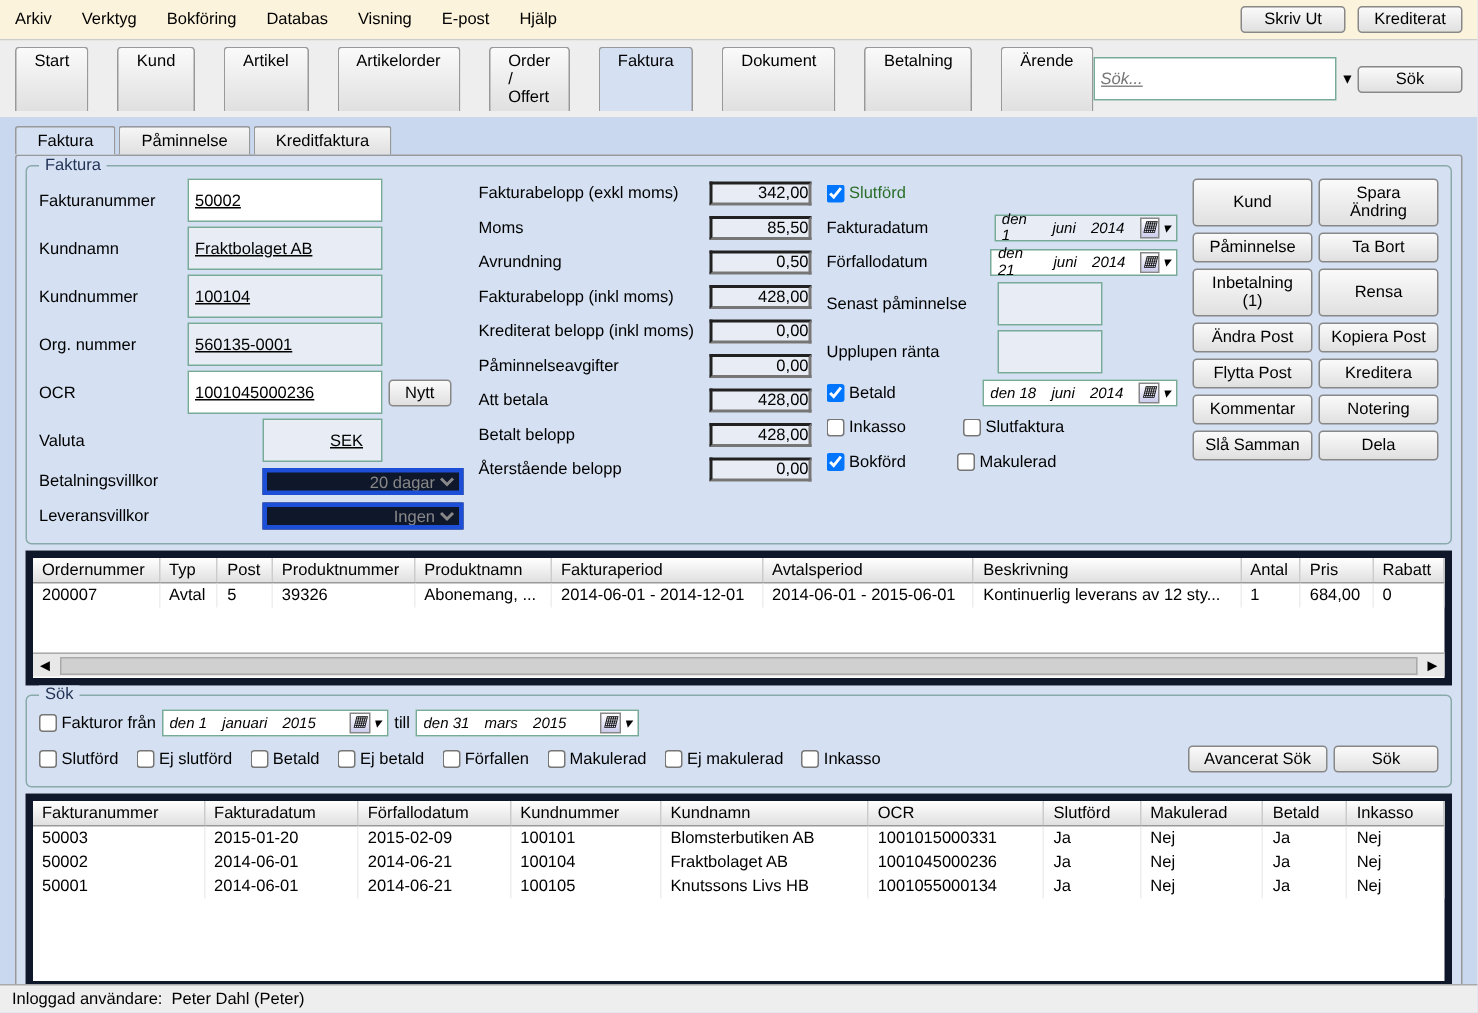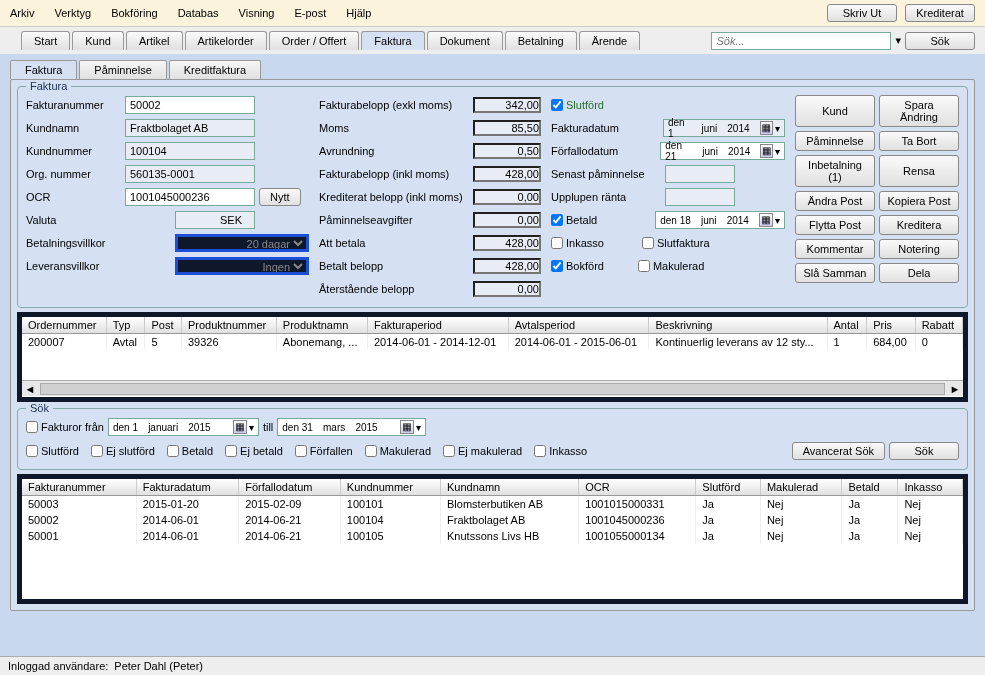--- a/index.html
+++ b/index.html
@@ -3,42 +3,42 @@
 <meta charset="utf-8">
 <style>
 * { box-sizing: border-box; margin: 0; padding: 0; font-family: Tahoma, Arial, sans-serif; font-size: 11px; }
 body { background: #f0f0f0; width: 985px; height: 675px; overflow: hidden; }
 .menubar { background: #fbf3db; padding: 4px 10px; display: flex; align-items: center; border-bottom: 1px solid #ccc; }
 .menubar .menu-item { margin-right: 20px; cursor: pointer; }
 .menubar .spacer { flex: 1; }
 .btn { background: linear-gradient(#fafafa, #e0e0e0); border: 1px solid #888; border-radius: 3px; padding: 2px 10px; cursor: pointer; min-width: 70px; text-align: center; }
 .menubar .btn { margin-left: 8px; }
 .search-row { display: flex; align-items: center; padding: 4px 10px; background: #eee; }
-.search-row .tab-bar { flex: 1; display: flex; gap: 2px; margin-left: 11px; }
+.search-row .tab-bar { flex: 1; display: flex; gap: 19px; }
 .tab { background: linear-gradient(#fafafa, #e0e0e0); border: 1px solid #999; border-bottom: none; border-radius: 3px 3px 0 0; padding: 3px 12px; cursor: pointer; }
 .tab.active { background: #d5e1f2; font-weight: normal; }
 .search-input { width: 180px; padding: 2px 4px; border: 1px solid #aaa; font-style: italic; color: #888; }
 .dropdown-arrow { padding: 0 4px; }
 .main-area { padding: 6px 10px; background: #c9d8ef; height: calc(100% - 60px); overflow: hidden; }
 .sub-tabs { display: flex; gap: 2px; margin-bottom: 0; }
 .sub-tab { background: linear-gradient(#f6f6f6, #e0e0e0); border: 1px solid #999; border-bottom: none; border-radius: 2px 2px 0 0; padding: 3px 14px; cursor: pointer; }
 .sub-tab.active { background: #d5e1f2; }
 .panel { background: #d5e1f2; border: 1px solid #999; padding: 6px; border-radius: 2px; }
 .group { border: 1px solid #8aa; border-radius: 4px; padding: 8px; margin-bottom: 4px; background: #d5e1f2; position: relative; }
 .group-title { position: absolute; top: -7px; left: 8px; background: #d5e1f2; padding: 0 4px; color: #235; }
 .form-grid { display: flex; gap: 10px; }
 .col { display: flex; flex-direction: column; gap: 3px; }
 .row { display: flex; align-items: center; gap: 4px; min-height: 20px; }
 .lbl { width: 95px; }
 .lbl2 { width: 150px; }
 .lbl3 { width: 110px; }
-input[type=text], .input { border: 1px solid #7a9; padding: 1px 4px; background: #fff; height: 18px; }
+input[type=text], .input { border: 1px solid #7a9; padding: 1px 4px; background: #fff; height: 29px; text-decoration: underline; }
 input[readonly] { background: #e8edf5; }
 .num { text-align: right; width: 68px; }
-.date-box { display: flex; gap: 2px; align-items: center; background: #fff; border: 1px solid #7a9; padding: 1px 4px; height: 18px; }
+.date-box { display: flex; gap: 2px; align-items: center; background: #fff; border: 1px solid #7a9; padding: 1px 4px; height: 18px; font-style: italic; }
 .date-box span { font-size: 10px; }
 .chk { display: flex; align-items: center; gap: 3px; }
 .chk input { width: 12px; height: 12px; }
 .side-buttons { display: grid; grid-template-columns: 1fr 1fr; gap: 4px; }
 .side-buttons .btn { min-width: 80px; padding: 3px 4px; font-size: 11px; }
 .table-wrap { background: #fff; border: 5px solid #0f172a; margin-top: 4px; }
 table { width: 100%; border-collapse: collapse; }
 th { text-align: left; padding: 2px 6px; background: linear-gradient(#fff, #e0e0e0); border-right: 1px solid #ccc; border-bottom: 1px solid #999; font-weight: normal; }
 td { padding: 2px 6px; border-right: 1px solid #eee; }
 .scroll-track { background: #e8e8e8; border-top: 1px solid #aaa; height: 16px; display: flex; align-items: center; }

